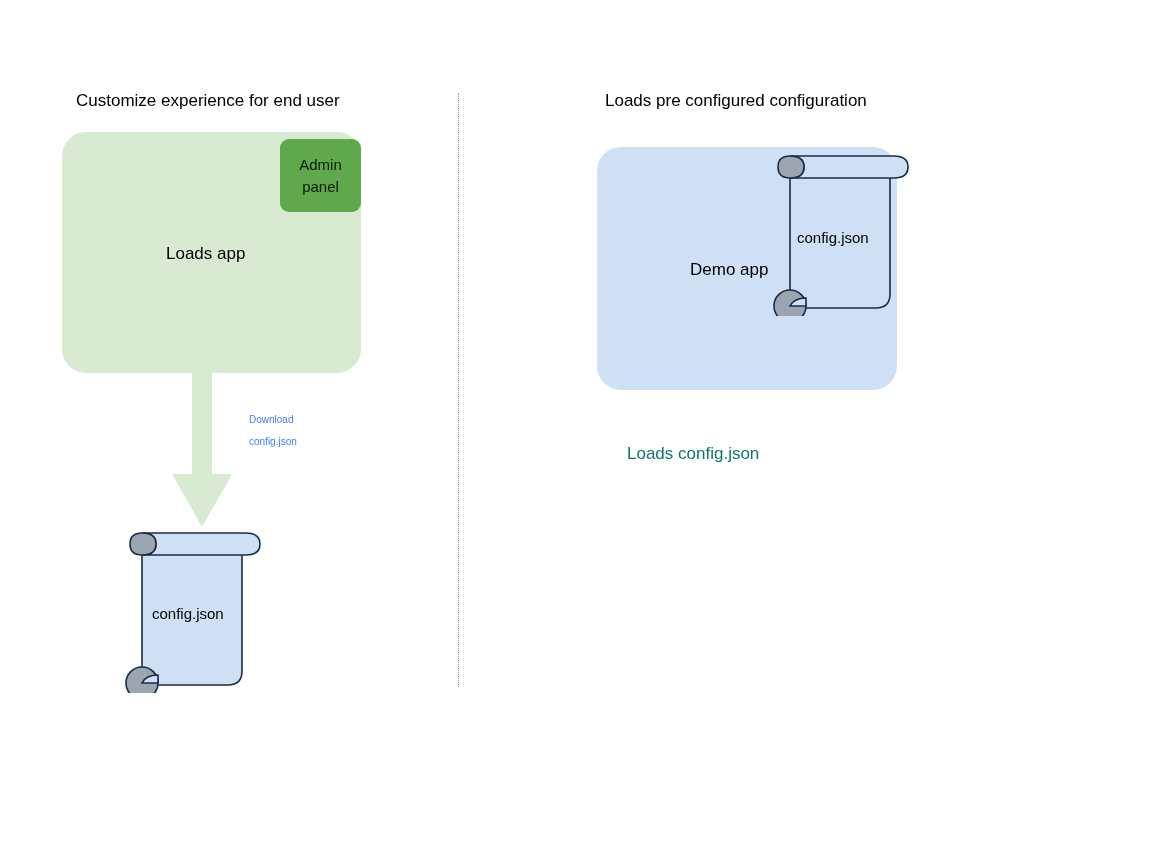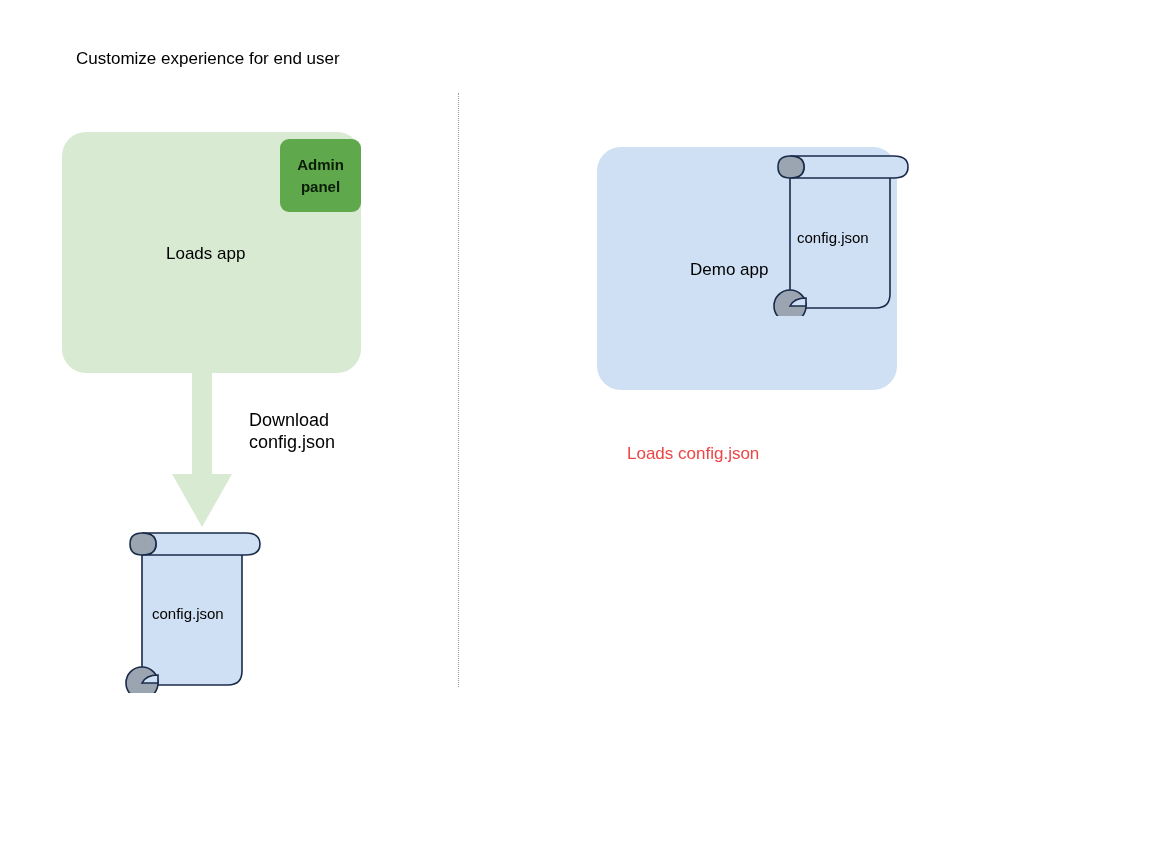--- a/index.html
+++ b/index.html
@@ -21,20 +21,21 @@
     inset: 0;
   }
 
   
   .heading {
     position: absolute;
     font-size: 17px;
     line-height: 20px;
     color: #000000;
     white-space: nowrap;
+    margin-top: 42px;
   }
   #heading-left  { left: 76px;  top: 49px; }
   #heading-right { left: 605px; top: 49px; }
 
   
   .divider {
     position: absolute;
     left: 458px;
     top: 93px;
     width: 0;
@@ -78,44 +79,43 @@
     left: 280px;
     top: 139px;
     width: 81px;
     height: 73px;
     background: #5fa84b;
     border-radius: 9px;
     display: flex;
     align-items: center;
     justify-content: center;
     text-align: center;
-    font-weight: bold;
   }
   #admin-panel-label {
     font-size: 15px;
     line-height: 22px;
     color: #0b1c08;
   }
 
   
   #download-arrow {
     position: absolute;
     left: 172px;
     top: 370px;
     width: 70px;
     height: 160px;
   }
   #download-arrow-label {
     position: absolute;
     left: 249px;
     top: 409px;
-    font-size: 18px;
+    font-size: 10px;
     line-height: 22px;
     white-space: nowrap;
-    color: #000000;
+    color: #3b82f6;
   }
 
   
   .scroll-doc {
     position: absolute;
   }
   #scroll-left  { left: 118px; top: 527px; width: 152px; height: 166px; }
   #scroll-right { left: 766px; top: 150px; width: 152px; height: 166px; }
 
   .scroll-label {
@@ -129,30 +129,31 @@
   #scroll-right-label { left: 797px; top: 228px; }
 
   
   #loads-caption {
     position: absolute;
     left: 627px;
     top: 444px;
     font-size: 17px;
     line-height: 20px;
     white-space: nowrap;
-    color: #ef4444;
+    color: #0f766e;
   }
 </style>
 </head>
 <body>
 
 <div class="canvas">
 
   <div class="heading" id="heading-left">Customize experience for end user</div>
 
+  <div class="heading" id="heading-right">Loads pre configured configuration</div>
 
   <div class="divider"></div>
 
   <div class="app-box" id="admin-app-box"></div>
 
   <div class="app-label" id="admin-app-label">Loads app</div>
 
   <div id="admin-panel-box">
     <span id="admin-panel-label" style="white-space: pre-line;">Admin
 panel</span>

